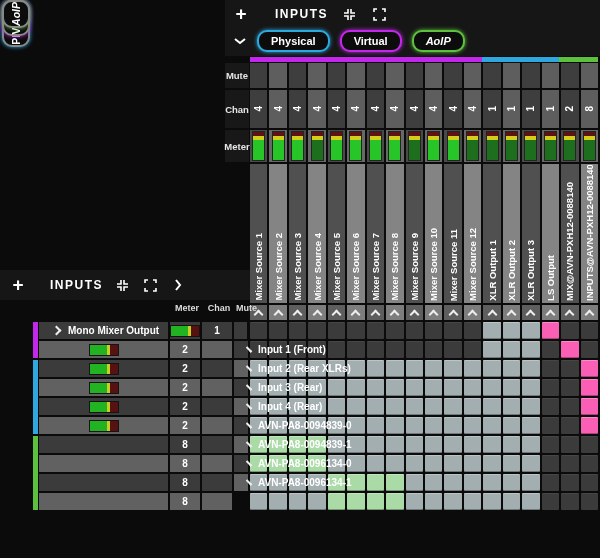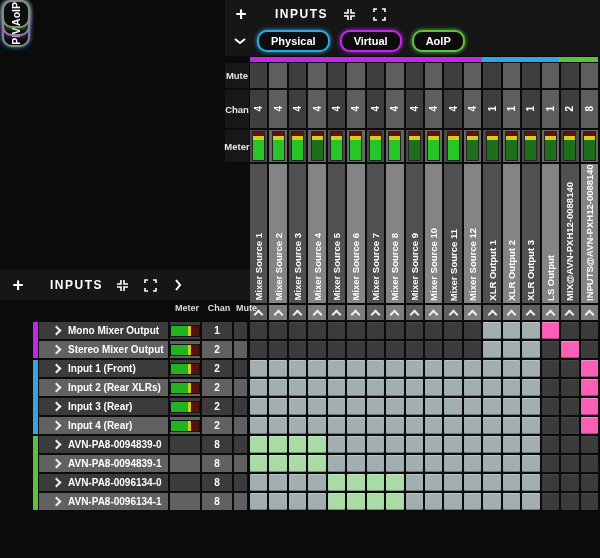--- a/index.html
+++ b/index.html
@@ -9,21 +9,21 @@
   .out-head{position:absolute;left:225px;top:0;width:375px;height:56px;background:#161616;}
   .out-head-row1{display:flex;align-items:center;height:28px;gap:12px;padding-left:6px;}
   .out-head-row2{display:flex;align-items:center;height:26px;gap:8px;padding-left:6px;}
   .plusbtn{color:#fff;font-size:19px;font-weight:bold;width:20px;text-align:center;cursor:pointer;line-height:20px;}
   .ptitle{color:#fff;font-size:12px;font-weight:bold;letter-spacing:1.5px;margin-left:12px;}
   .icobtn{display:flex;align-items:center;justify-content:center;width:18px;height:18px;cursor:pointer;}
   .tab{height:18px;padding:0 12px;border:2px solid #888;border-radius:10px;background:#0c0c0c;
        color:#fff;font-size:11px;font-weight:bold;display:flex;align-items:center;cursor:pointer;}
   .g-physical{border-color:var(--phys);box-shadow:0 0 4px var(--phys);}
   .g-virtual{border-color:var(--virt);box-shadow:0 0 4px var(--virt);text-align:center;}
-  .g-aoip{border-color:var(--aoip);box-shadow:0 0 4px var(--aoip);}
+  .g-aoip{border-color:var(--aoip);box-shadow:0 0 4px var(--aoip);font-style:italic;}
   #out-strip{position:absolute;left:250px;top:57px;width:348px;height:5px;display:flex;}
   
   .rowlab{position:absolute;left:225px;width:24px;background:#181818;color:#e6e6e6;
           font-size:9.5px;font-weight:bold;display:flex;align-items:center;justify-content:center;}
   .band{position:absolute;left:250px;width:348px;display:grid;
         grid-template-columns:repeat(18,1fr);column-gap:2px;}
   #band-mute{top:63px;height:25px;}
   #band-chan{top:90px;height:38px;}
   #band-meter{top:130px;height:32px;}
   #band-labels{top:164px;height:139px;}
@@ -683,24 +683,20 @@
         <span class="chev right"></span>
         <span class="rlabel">Mono Mixer Output</span>
       </div>
       <div class="ircell met r0">
         <div class="hmeter"></div>
       </div>
       <div class="ircell chn r0">
         <span>1</span>
       </div>
       <div class="ircell mut r0"></div>
-      <div class="ircell lab r1">
-        <span class="chev right"></span>
-        <span class="rlabel">Stereo Mixer Output</span>
-      </div>
       <div class="ircell met r1">
         <div class="hmeter"></div>
       </div>
       <div class="ircell chn r1">
         <span>2</span>
       </div>
       <div class="ircell mut r1"></div>
       <div class="ircell lab r0">
         <span class="chev right"></span>
         <span class="rlabel">Input 1 (Front)</span>

